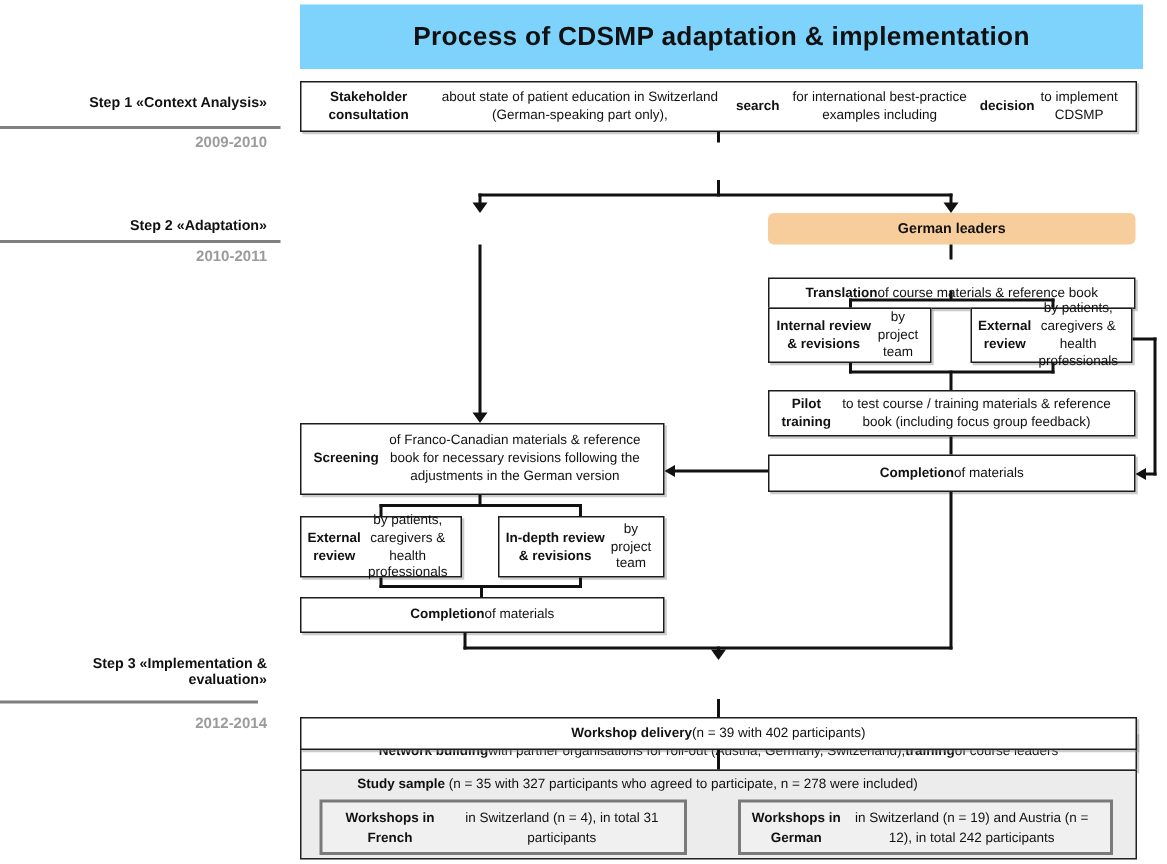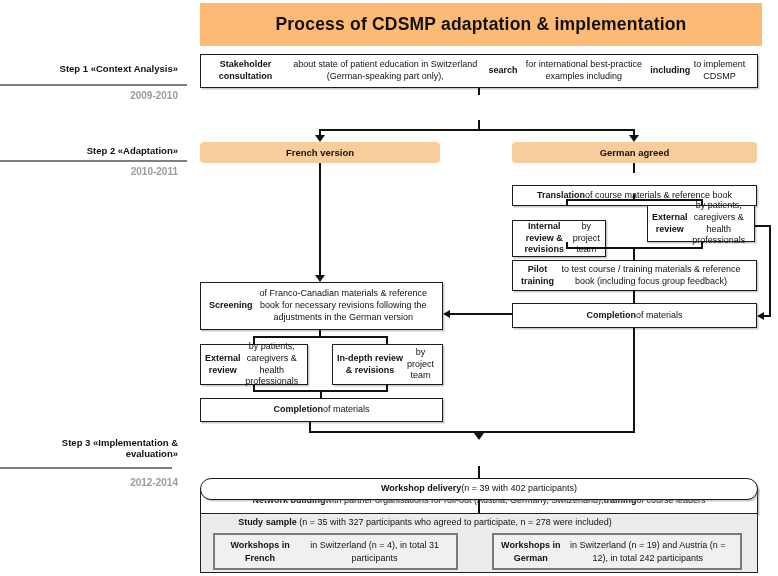--- a/index.html
+++ b/index.html
@@ -21,21 +21,21 @@
   .fbox b{font-weight:bold;}
   
   .vhdr{
     position:absolute;background:#f8cd9c;border-radius:4px;
     display:flex;align-items:center;justify-content:center;
     font-size:9.5px;font-weight:bold;box-sizing:border-box;
   }
   
   #title-bar{
     position:absolute;left:200px;top:3px;width:562px;height:43px;
-    background:#fdba74;display:flex;align-items:center;justify-content:center;
+    background:#7dd3fc;display:flex;align-items:center;justify-content:center;
     font-size:17.5px;font-weight:bold;letter-spacing:.2px;
   }
   
   .vl,.hl{position:absolute;background:#111;}
   .vl{width:2px;} .hl{height:2px;}
   .arr-down{position:absolute;width:0;height:0;border-left:5px solid transparent;border-right:5px solid transparent;border-top:7px solid #111;}
   .arr-left{position:absolute;width:0;height:0;border-top:4px solid transparent;border-bottom:4px solid transparent;border-right:7px solid #111;}
   
   .step-label{position:absolute;left:0;width:178px;text-align:right;font-size:9.5px;font-weight:bold;color:#111;line-height:1.2;}
   .step-years{position:absolute;left:0;width:178px;text-align:right;font-size:10px;font-weight:bold;color:#9b9b9b;}
@@ -64,38 +64,37 @@
   <div class="step-years" style="top:90px;">2009-2010</div>
 
   <div class="step-label" style="top:145px;">Step 2 «Adaptation»</div>
   <div class="step-line" style="top:160px;width:187px;"></div>
   <div class="step-years" style="top:166px;">2010-2011</div>
 
   <div class="step-label" style="top:437px;left:40px;width:138px;">Step 3 «Implementation &amp; evaluation»</div>
   <div class="step-line" style="top:467px;width:172px;"></div>
   <div class="step-years" style="top:477px;">2012-2014</div>
 
-  <div class="fbox" style="left:200px;top:54px;width:558px;height:34px;"><b>Stakeholder consultation</b> about state of patient education in Switzerland (German-speaking part only), <b>search</b> for international best-practice examples including <b>including</b> to implement CDSMP</div>
+  <div class="fbox" style="left:200px;top:54px;width:558px;height:34px;"><b>Stakeholder consultation</b> about state of patient education in Switzerland (German-speaking part only), <b>search</b> for international best-practice examples including <b>decision</b> to implement CDSMP</div>
 
-  <div class="vhdr texture" style="left:200px;top:142px;width:240px;height:21px;">French version</div>
-  <div class="vhdr texture" style="left:512px;top:142px;width:245px;height:21px;">German agreed</div>
+  <div class="vhdr texture" style="left:512px;top:142px;width:245px;height:21px;">German leaders</div>
 
   <div class="fbox" style="left:512px;top:173px;width:245px;height:21px;margin-top:12px;"><b>Translation</b> of course materials &amp; reference book</div>
-  <div class="fbox" style="left:512px;top:220px;width:94px;height:37px;padding:16px 4px;"><b>Internal review &amp; revisions</b> by project team</div>
+  <div class="fbox" style="left:512px;top:205px;width:109px;height:37px;padding:16px 4px;"><b>Internal review &amp; revisions</b> by project team</div>
   <div class="fbox" style="left:647px;top:205px;width:108px;height:37px;padding:1px 4px;"><b>External review</b> by patients, caregivers &amp; health professionals</div>
   <div class="fbox" style="left:512px;top:260px;width:245px;height:31px;"><b>Pilot training</b> to test course / training materials &amp; reference book (including focus group feedback)</div>
   <div class="fbox" style="left:512px;top:303px;width:245px;height:25px;"><b>Completion</b> of materials</div>
 
   <div class="fbox" style="left:200px;top:282px;width:243px;height:48px;"><b>Screening</b> of Franco-Canadian materials &amp; reference book for necessary revisions following the adjustments in the German version</div>
   <div class="fbox" style="left:200px;top:344px;width:108px;height:41px;padding:1px 4px;"><b>External review</b> by patients, caregivers &amp; health professionals</div>
   <div class="fbox" style="left:332px;top:344px;width:111px;height:41px;padding:1px 4px;"><b>In-depth review &amp; revisions</b> by project team</div>
   <div class="fbox" style="left:200px;top:398px;width:243px;height:24px;"><b>Completion</b> of materials</div>
 
   <div class="fbox" style="left:200px;top:440px;width:558px;height:26px;margin-top:48px;"><b>Network building</b> with partner organisations for roll-out (Austria, Germany, Switzerland), <b>training</b> of course leaders</div>
-  <div class="fbox" style="left:200px;top:478px;width:558px;height:22px;border-radius:11px;"><b>Workshop delivery</b> (n = 39 with 402 participants)</div>
+  <div class="fbox" style="left:200px;top:478px;width:558px;height:22px;"><b>Workshop delivery</b> (n = 39 with 402 participants)</div>
 
   <div id="study-outer" class="texture"></div>
   <div class="study-title"><b>Study sample</b> (n = 35 with 327 participants who agreed to participate, n = 278 were included)</div>
   <div class="study-inner texture" style="left:213px;top:533px;width:245px;height:37px;"><b>Workshops in French</b> in Switzerland (n = 4), in total 31 participants</div>
   <div class="study-inner texture" style="left:492px;top:533px;width:250px;height:37px;"><b>Workshops in German</b> in Switzerland (n = 19) and Austria (n = 12), in total 242 participants</div>
 
   <div class="vl" style="left:478px;top:88px;height:7px;"></div>
   <div class="vl" style="left:478px;top:120px;height:11px;"></div>
   <div class="hl" style="left:319px;top:129px;width:316px;"></div>
   <div class="vl" style="left:319px;top:129px;height:7px;"></div>

